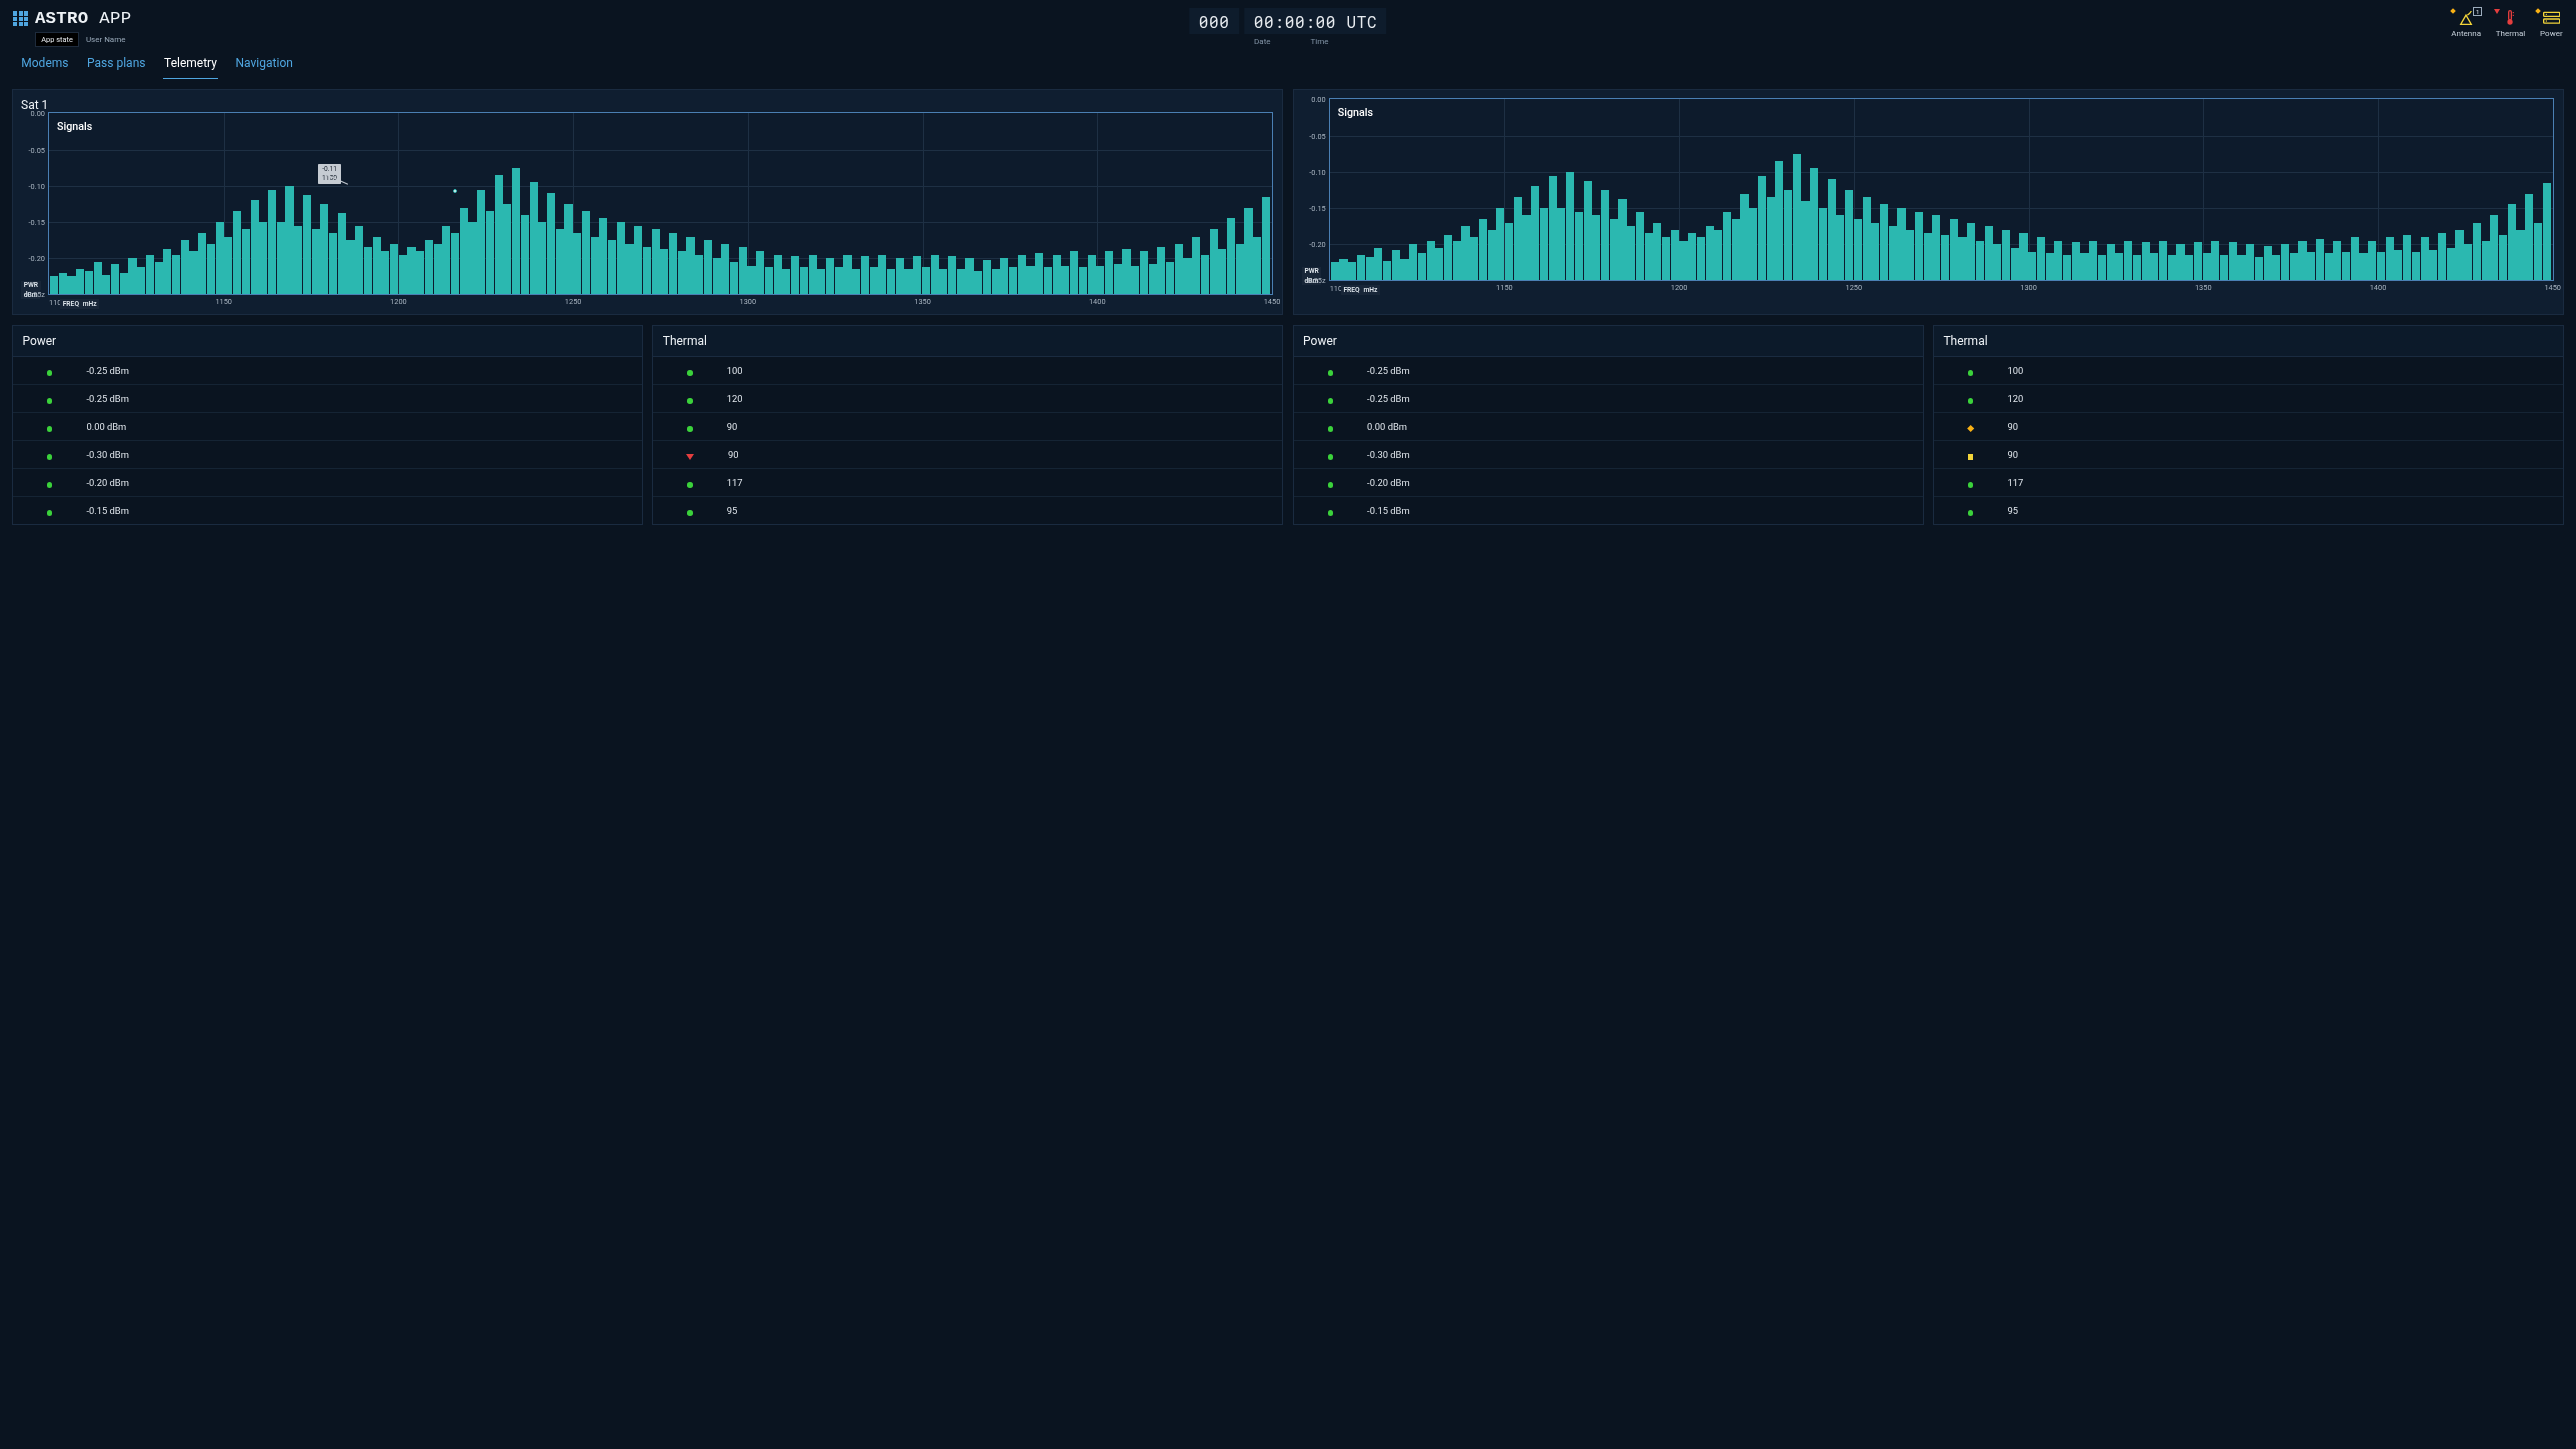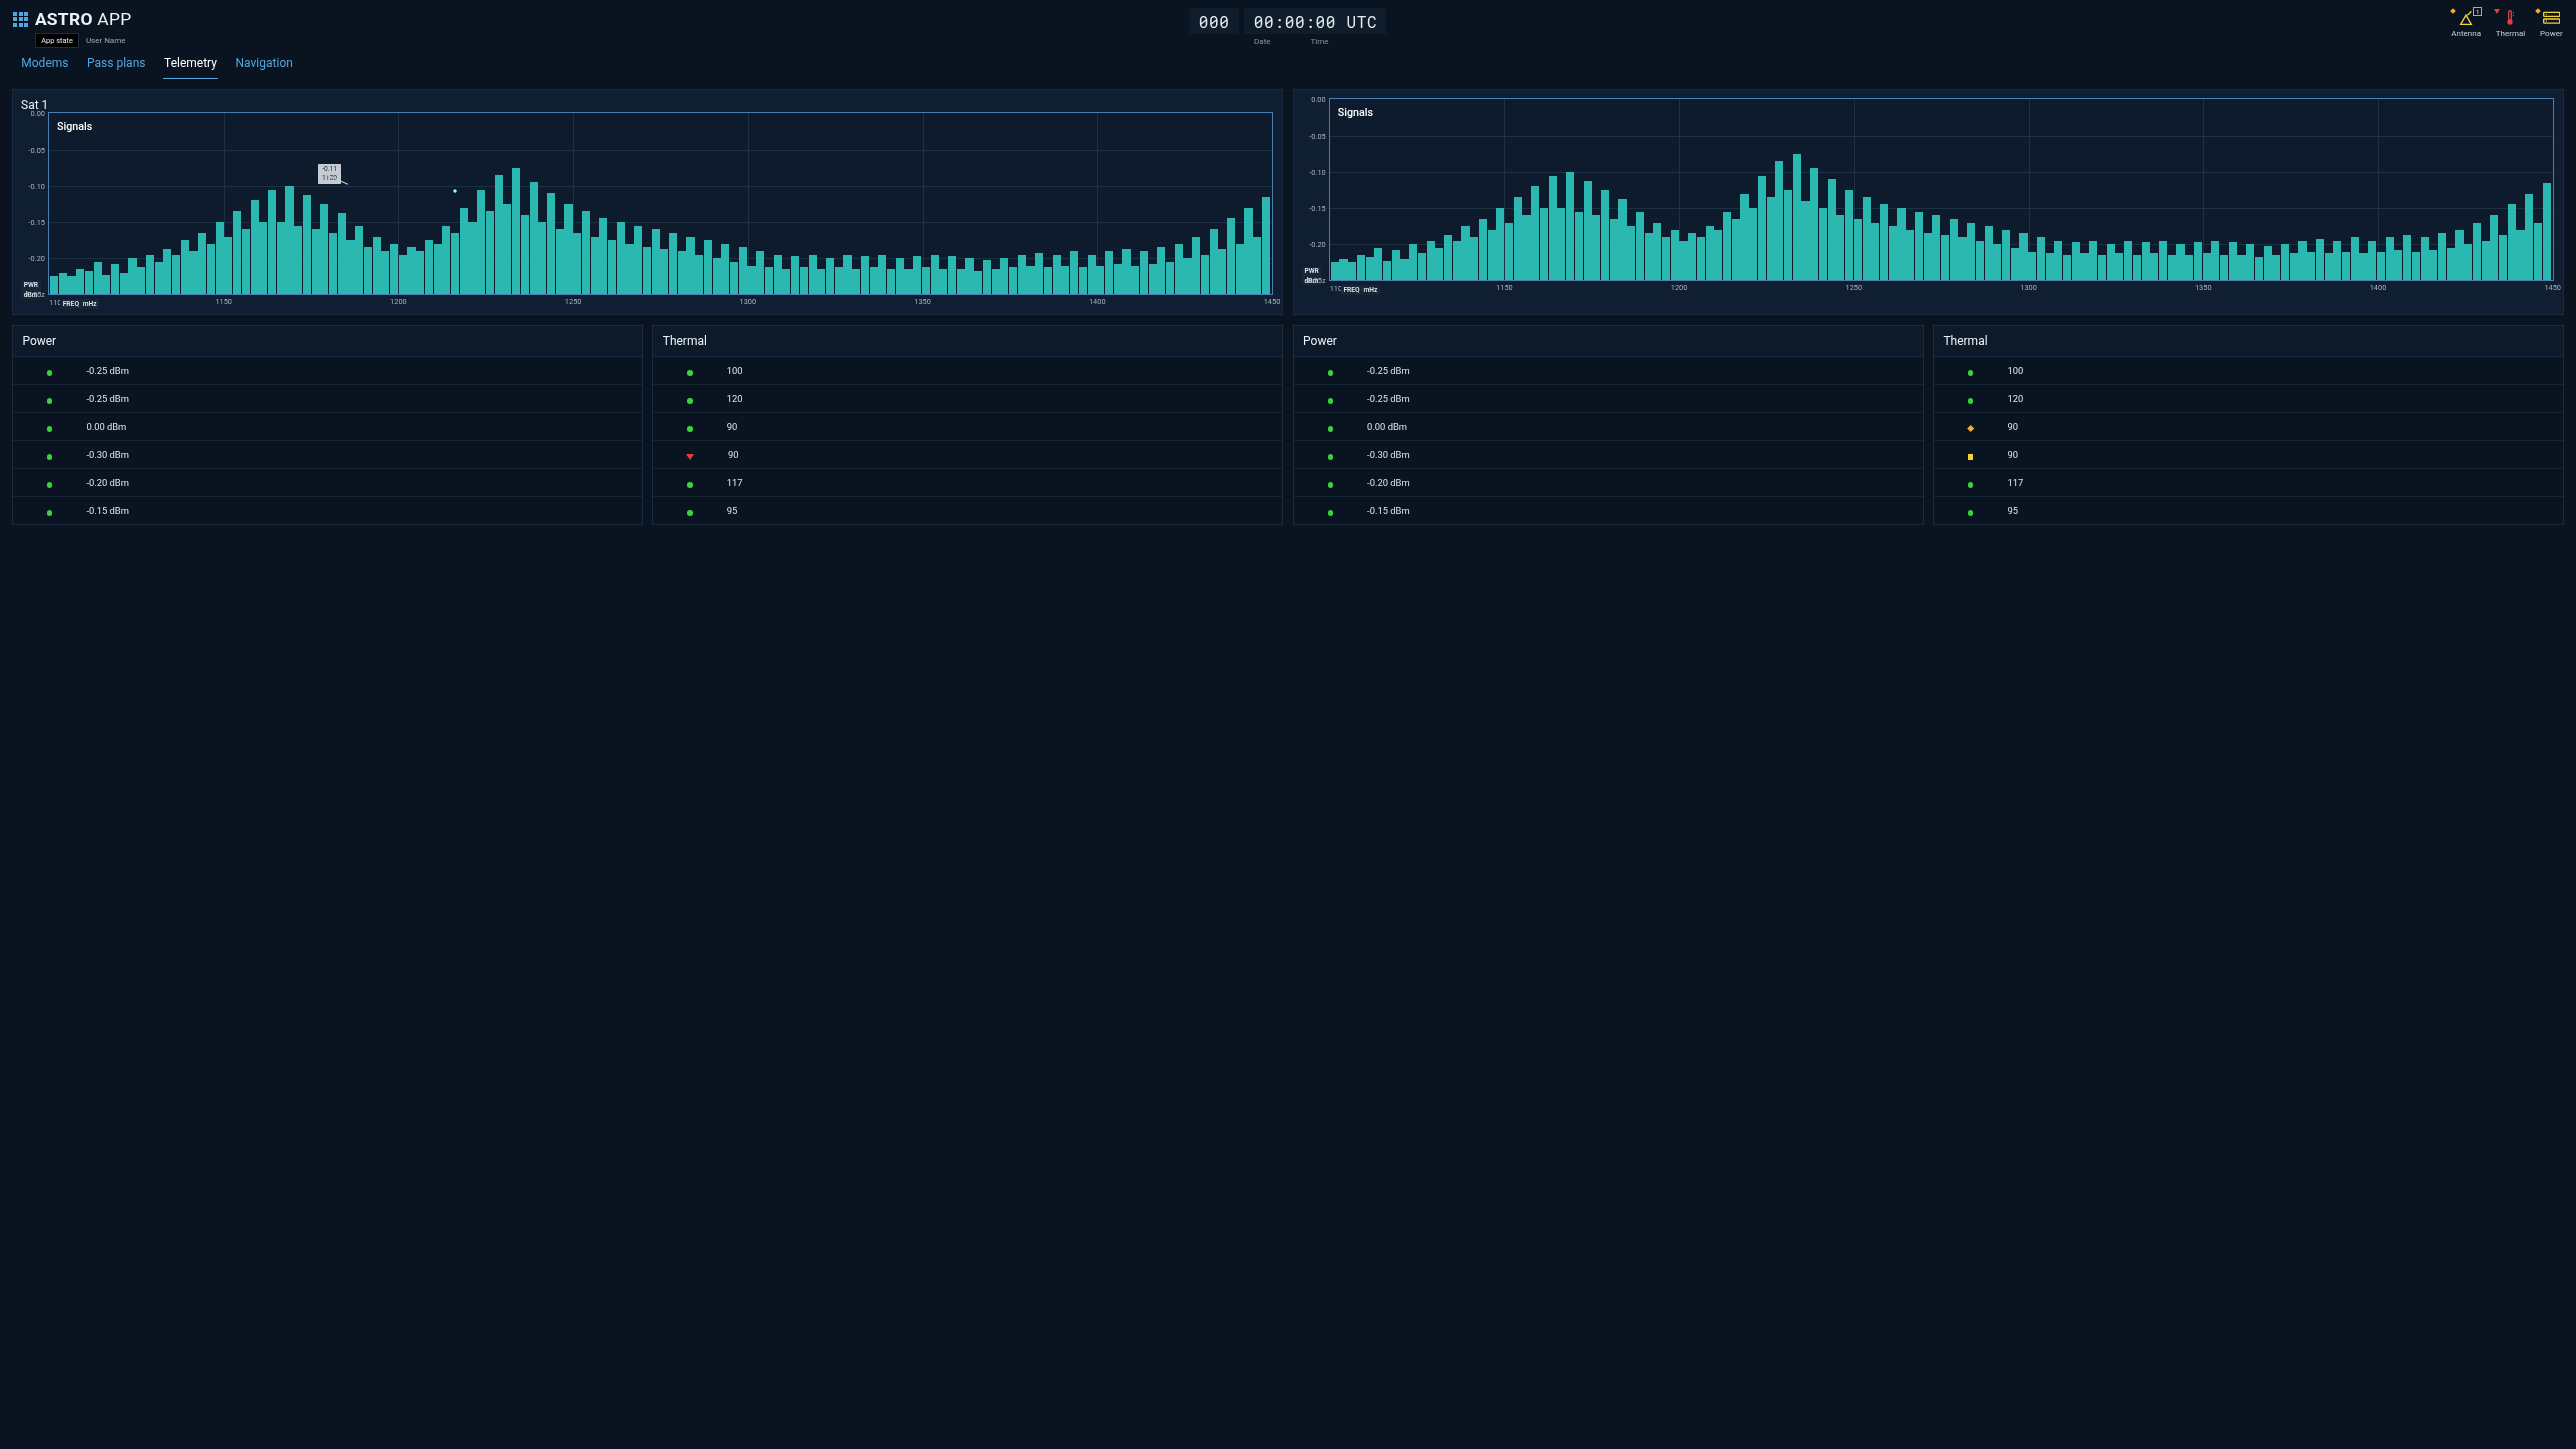--- a/index.html
+++ b/index.html
@@ -20,21 +20,21 @@
   height: 44px;
 }
 .brand-block { display: flex; flex-direction: column; }
 .brand-row { display: flex; align-items: center; gap: 6.7px; }
 .grid-icon {
   width: 14.8px; height: 14.8px;
   display: grid; grid-template-columns: repeat(3,1fr); grid-template-rows: repeat(3,1fr);
   gap: 1.3px;
 }
 .grid-icon span { background:#4fa6e0; }
-.brand-text { font-size: 17.4px; font-weight: 400; letter-spacing: 0.3px; color:#eef2f6; }
+.brand-text { font-size: 17.4px; font-weight: 400; letter-spacing: 0.3px; color:#eef2f6;font-family:Liberation Mono, monospace; }
 .brand-text b { font-weight: 700; }
 .brand-sub { display:flex; align-items:center; gap:6.7px; margin-top:4px; margin-left:21.5px; }
 .app-state-badge {
   background:#000; color:#e8ecf0; font-size:7.4px; padding:2px 5.4px; border:0.7px solid #1e2b3c;
 }
 .user-name { color:#98a8b8; font-size:8px; }
 
 .clock-block {
   position:absolute; left:50%; transform:translateX(-50%);
   top:8px; text-align:center;

